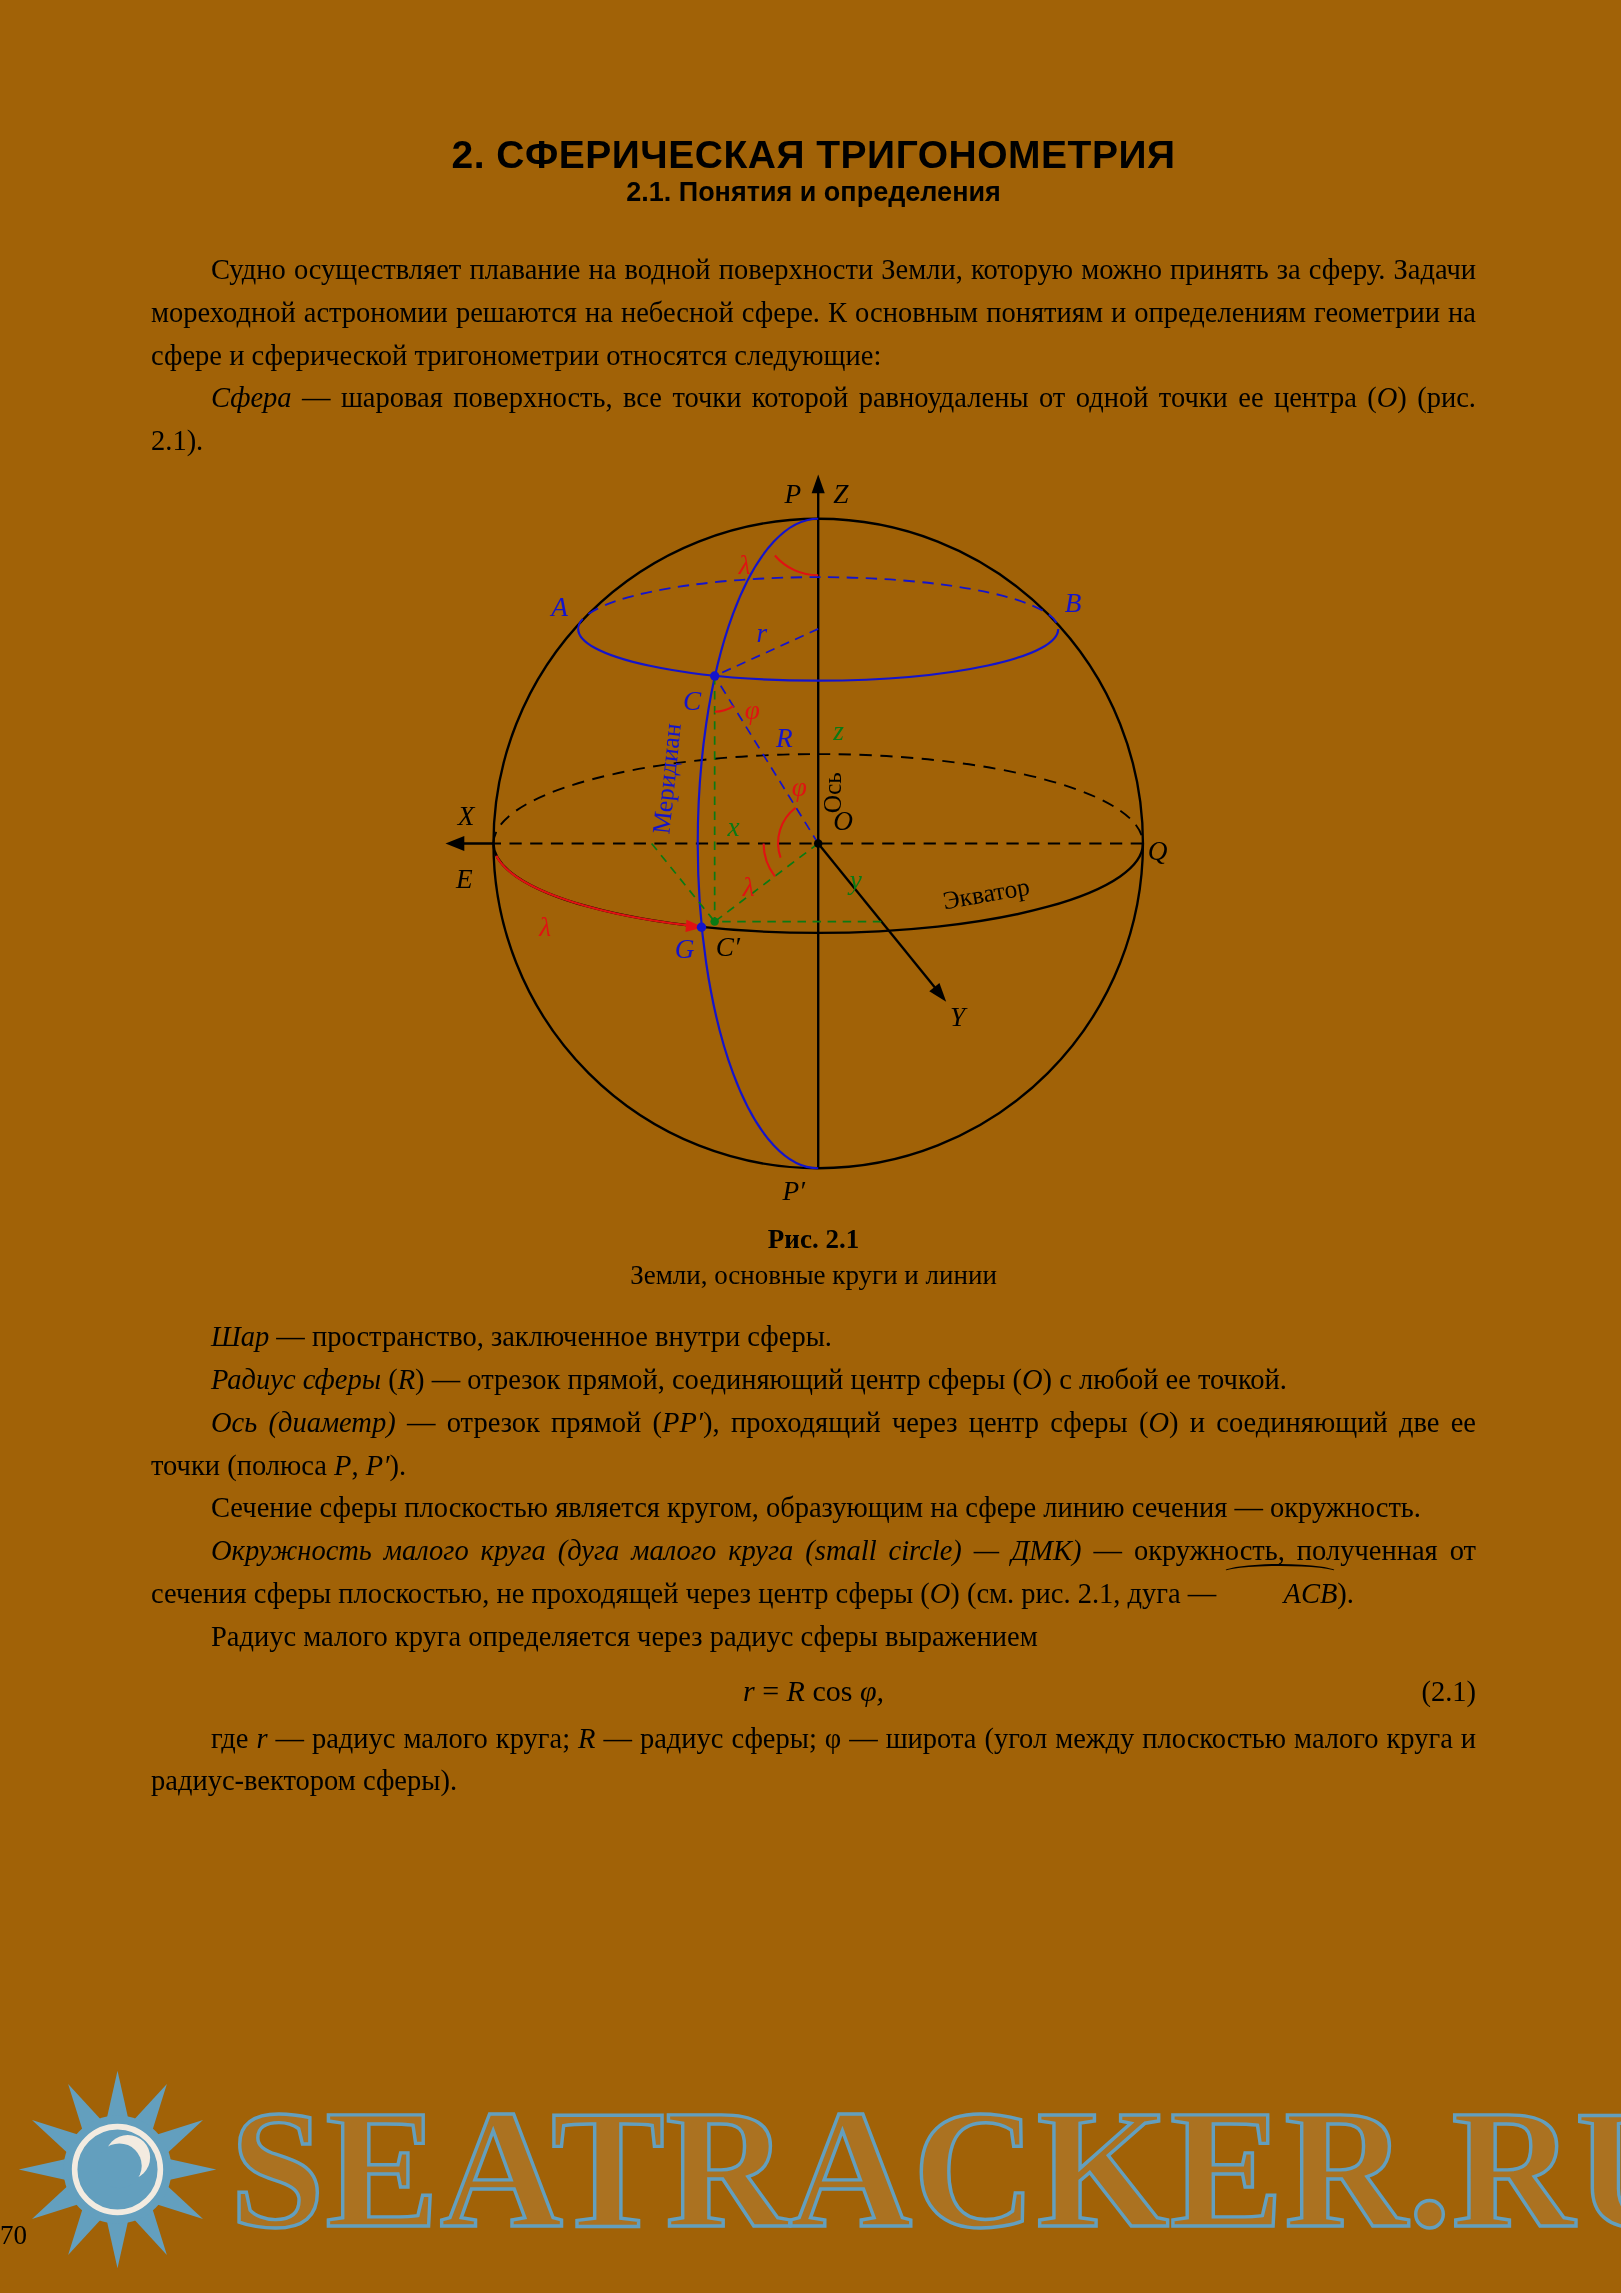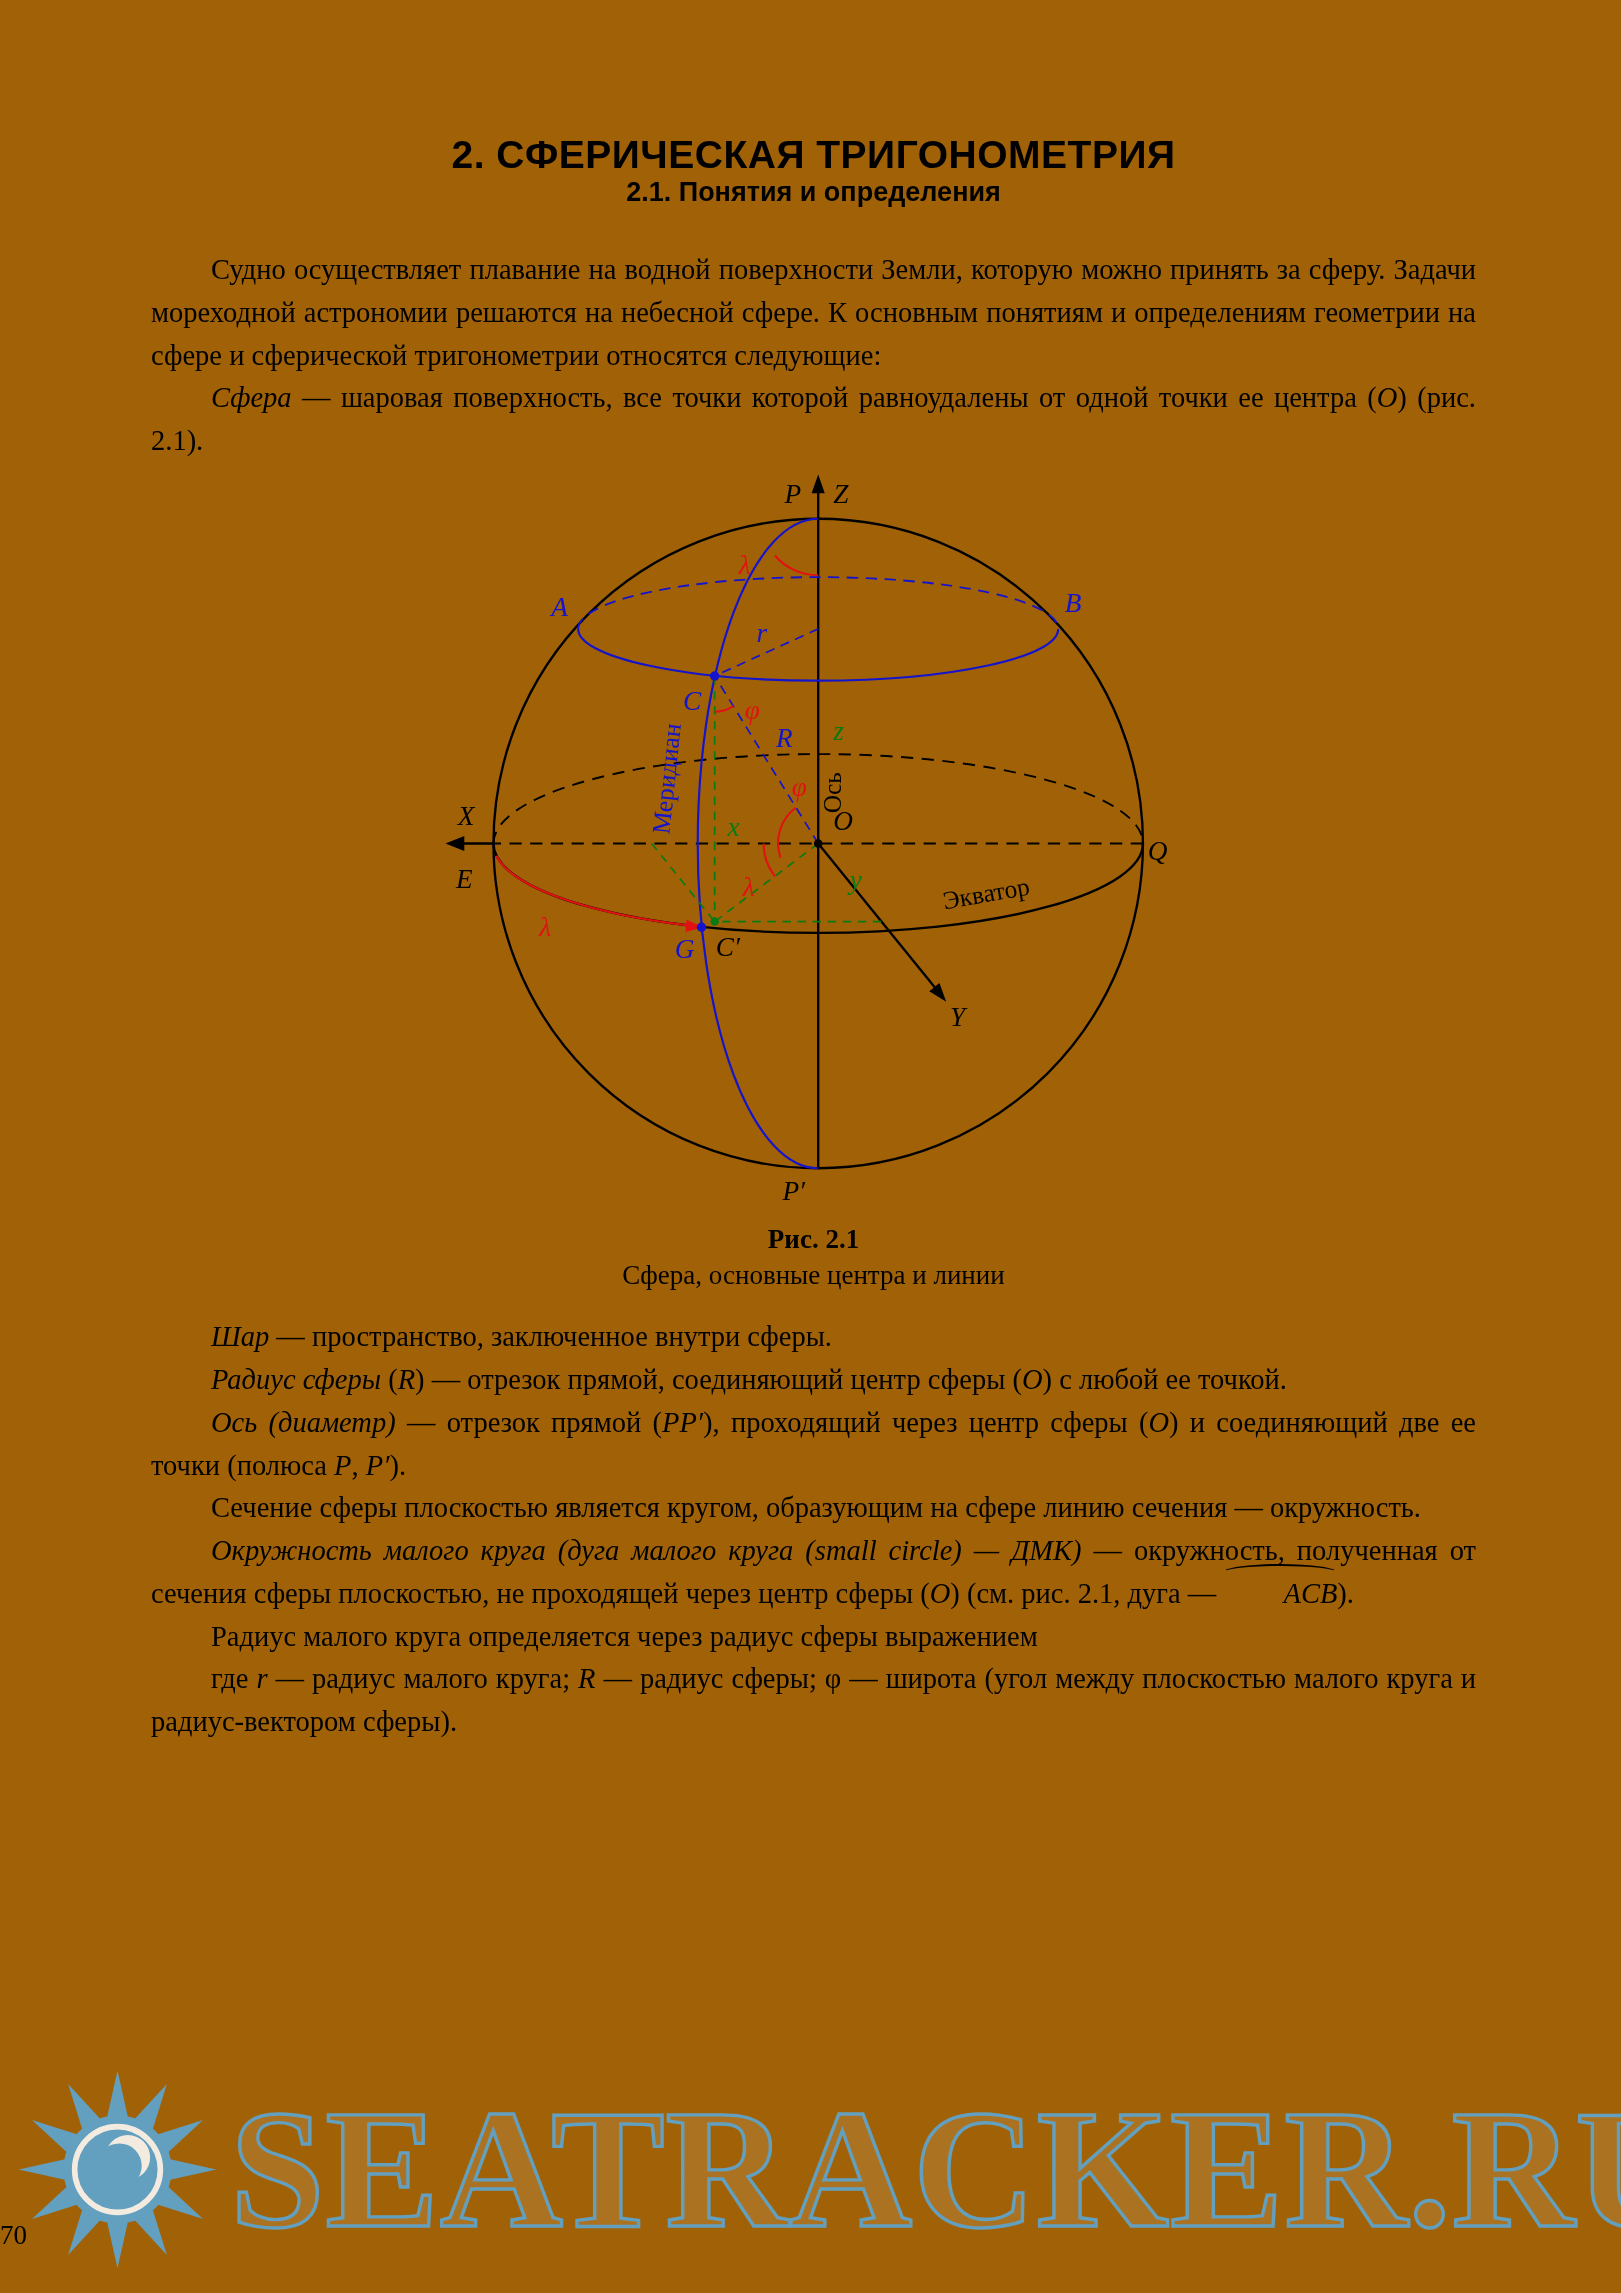--- a/index.html
+++ b/index.html
@@ -129,30 +129,34 @@
           <text x="34" y="447" text-anchor="middle" class="svg-lbl f-black">E</text>
           <text x="426" y="386" text-anchor="start" class="svg-lbl f-black">O</text>
           <text x="760" y="418" text-anchor="start" class="svg-lbl f-black">Q</text>
           <text x="268" y="522" text-anchor="middle" class="svg-lbl f-blue">G</text>
           <text x="314" y="520" text-anchor="middle" class="svg-lbl f-black">C′</text>
           <text x="558" y="594" text-anchor="middle" class="svg-lbl f-black">Y</text>
         </g>
       </svg>
 
       <div class="fig-caption">Рис. 2.1</div>
-      <div class="fig-subcaption">Сфера, основные центра и линии</div>
+      <div class="fig-subcaption">Земли, основные круги и линии</div>
     </div>
 
     <p class="body-par after-fig"><span class="it">Шар</span><span> — пространство, заключенное внутри сферы.</span></p>
     <p class="body-par"><span class="it">Радиус сферы</span><span> (</span><span class="it">R</span><span>) — отрезок прямой, соединяющий центр сферы (</span><span class="it">O</span><span>) с любой ее точкой.</span></p>
     <p class="body-par"><span class="it">Ось (диаметр)</span><span> — отрезок прямой (</span><span class="it">PP′</span><span>), проходящий через центр сферы (</span><span class="it">O</span><span>) и соединяющий две ее точки (полюса </span><span class="it">P</span><span>, </span><span class="it">P′</span><span>).</span></p>
     <p class="body-par"><span>Сечение сферы плоскостью является кругом, образующим на сфере линию сечения — окружность.</span></p>
     <p class="body-par"><span class="it">Окружность малого круга (дуга малого круга (small circle) — ДМК)</span><span> — окружность, полученная от сечения сферы плоскостью, не проходящей через центр сферы (</span><span class="it">O</span><span>) (см. рис. 2.1, дуга — </span><span class="it overarc">ACB</span><span>).</span></p>
     <p class="body-par"><span>Радиус малого круга определяется через радиус сферы выражением</span></p>
 
+    <div class="formula-row">
+      <span class="formula"><span class="it">r</span><span> = </span><span class="it">R</span><span> cos </span><span class="it">φ,</span></span>
+      <span class="eq-number">(2.1)</span>
+    </div>
 
     <p class="body-par"><span>где </span><span class="it">r</span><span> — радиус малого круга; </span><span class="it">R</span><span> — радиус сферы; φ — широта (угол между плоскостью малого круга и радиус-вектором сферы).</span></p>
   </div>
 
   <div class="page-number">70</div>
 
   <div class="watermark">
     <svg width="205" height="205" viewBox="0 0 220 220">
       <g fill="#5ba8d8">
         <path d="M110,4 L123,62 L97,62 Z"></path>

